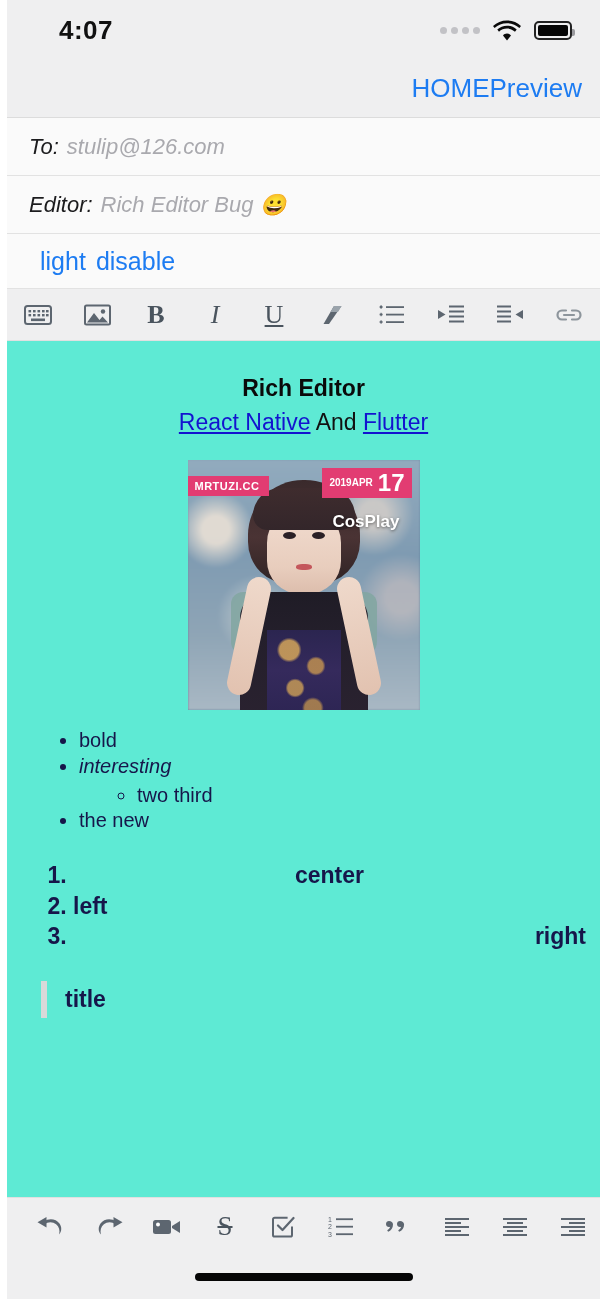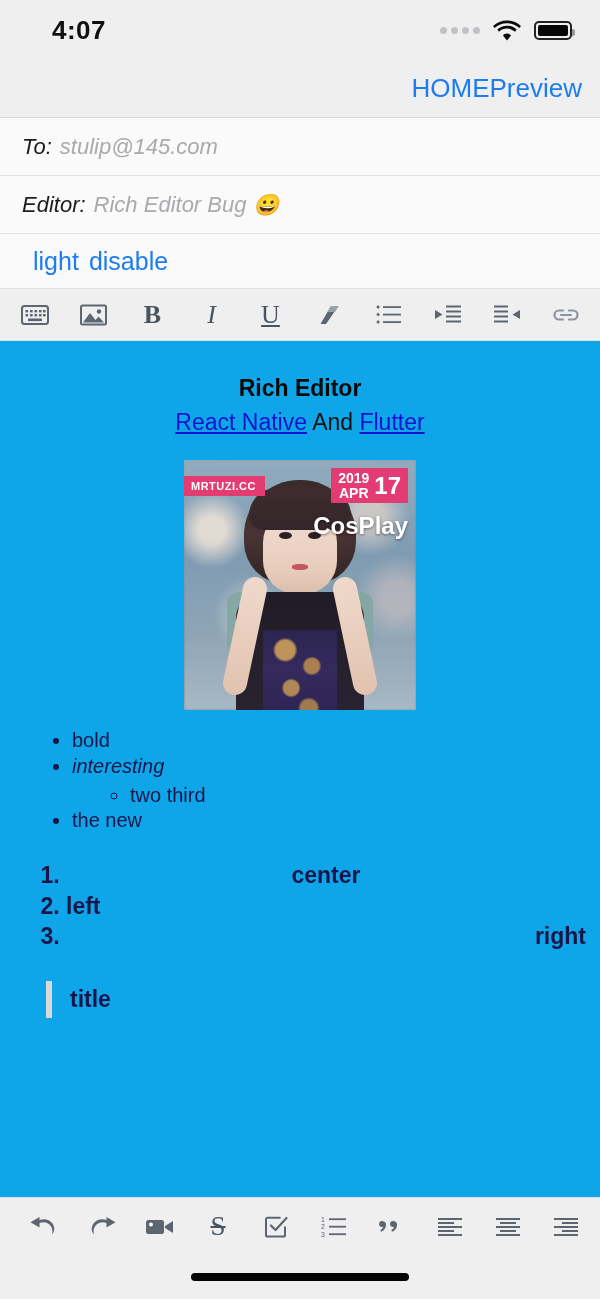--- a/index.html
+++ b/index.html
@@ -2,21 +2,21 @@
 <html><head>
 <meta charset="utf-8">
 <style>
   * { box-sizing: border-box; margin: 0; padding: 0; }
   html, body {
     width: 600px; height: 1299px;
     font-family: "Liberation Sans", sans-serif;
     background: #ffffff;
     overflow: hidden;
   }
-  .phone { position: relative; width: 600px; height: 1299px; background: #fff; display: flex; flex-direction: column; }
+  .phone { position: relative; width: 600px; height: 1299px; background: #fff; display: flex; flex-direction: column; padding-left: 7px; }
 
   
   .statusbar {
     height: 60px; background: #efeff0; flex: 0 0 60px;
     display: flex; align-items: center; justify-content: space-between;
     padding: 0 28px 0 0;
   }
   .status-time {
     font-size: 26px; font-weight: bold; color: #111;
     margin-left: 52px; letter-spacing: 0.5px;
@@ -67,21 +67,21 @@
     border-bottom: 1px solid #e0e0e0;
   }
   .tb-icon { width: 30px; height: 30px; display: flex; align-items: center; justify-content: center; cursor: pointer; color: #5d6670; }
   .tb-icon.letter { font-size: 26px; color: #4a545e; }
   .tb-icon.letter.bold { font-weight: bold; font-family: "Liberation Serif", serif; }
   .tb-icon.letter.ital { font-style: italic; font-family: "Liberation Serif", serif; }
   .tb-icon.letter.under { text-decoration: underline; font-family: "Liberation Serif", serif; }
 
   
   .editor {
-    flex: 1 1 auto; background: #0ea5e9; overflow: hidden;
+    flex: 1 1 auto; background: #5eead4; overflow: hidden;
     padding: 34px 14px 0 14px; color: #16164a;
   }
   .doc-title { text-align: center; font-size: 23px; font-weight: bold; color: #0a0a0a; }
   .doc-sub { text-align: center; font-size: 23px; color: #111; margin-top: 7px; }
   .doc-sub a { color: #1313cf; text-decoration: underline; }
 
   
   .photo-wrap { display: flex; justify-content: center; margin-top: 24px; }
   .photo {
     position: relative; width: 232px; height: 250px; overflow: hidden;
@@ -143,43 +143,43 @@
   .photo .shirt-l, .photo .shirt-r { position: absolute; top: 112px; width: 32px; height: 62px; border-radius: 12px; background: #83a6a2; opacity: .9; }
   .photo .shirt-l { left: 2px; } .photo .shirt-r { right: 2px; }
   .badge-site {
     position: absolute; left: 0; top: 16px; background: #e23c72; color: #fff;
     font-size: 11px; font-weight: bold; letter-spacing: .5px; padding: 4px 9px 4px 7px;
   }
   .badge-date {
     position: absolute; right: 8px; top: 8px; background: #e23c72; color: #fff;
     display: flex; align-items: center; padding: 3px 7px; gap: 5px;
   }
-  .badge-date .ym { display: flex; flex-direction: column; align-items: center; line-height: 1.05; font-size: 14px; font-weight: bold; }
+  .badge-date .ym { display: flex; flex-direction: row; align-items: center; line-height: 1.05; font-size: 10px; font-weight: bold; }
   .badge-date .day { font-size: 24px; font-weight: bold; line-height: 1; }
   .cos-label {
-    position: absolute; right: 8px; top: 52px; color: #fff; font-size: 24px; font-weight: bold;
+    position: absolute; right: 20px; top: 52px; color: #fff; font-size: 17px; font-weight: bold;
     text-shadow: 0 1px 3px rgba(0,0,0,.5);
   }
 
   .para { font-size: 23px; margin-top: 26px; color: #16164a; }
 
   ul.rich, ol.rich { margin-top: 18px; color: #16164a; }
   ul.rich { list-style: disc; padding-left: 58px; }
   ul.rich ul { list-style: circle; padding-left: 58px; margin-top: 3px; }
   ul.rich li { font-size: 20px; font-weight: normal; line-height: 1.29; }
   ul.rich li.italic { font-style: italic; }
   ol.rich { list-style: decimal; padding-left: 52px; margin-top: 26px; }
   ol.rich li { font-size: 23px; font-weight: bold; line-height: 1.32; }
   ol.rich li span { display: block; }
   ol.rich li span.c { text-align: center; }
   ol.rich li span.l { text-align: left; }
   ol.rich li span.r { text-align: right; }
 
   blockquote.rich {
-    margin: 30px 0 0 32px; padding-left: 18px; border-left: 6px solid #d9d9d9;
+    margin: 30px 0 0 20px; padding-left: 18px; border-left: 6px solid #d9d9d9;
     font-size: 23px; font-weight: bold; color: #16164a; line-height: 1.6;
   }
 
   
   .toolbar-bottom {
     height: 58px; flex: 0 0 58px; background: #efeff0; border-top: 1px solid #e0e0e0;
     display: flex; align-items: center; padding-left: 28px; gap: 26px; overflow: hidden;
   }
   .bb-icon { width: 32px; height: 32px; flex: 0 0 32px; display: flex; align-items: center; justify-content: center; color: #5d6670; cursor: pointer; }
   .bb-icon.letter { font-size: 27px; font-family: "Liberation Serif", serif; color: #4a545e; }
@@ -214,21 +214,21 @@
     </div>
   </div>
 
   <div class="navbar">
     <button class="nav-btn">HOME</button>
     <button class="nav-btn">Preview</button>
   </div>
 
   <div class="field">
     <span class="field-label">To:</span>
-    <span class="field-value">stulip@145.com</span>
+    <span class="field-value">stulip@126.com</span>
   </div>
 
   <div class="field">
     <span class="field-label">Editor:</span>
     <span class="field-value">Rich Editor Bug</span>
     <span class="field-emoji">😀</span>
   </div>
 
   <div class="switchrow">
     <button>light</button>

